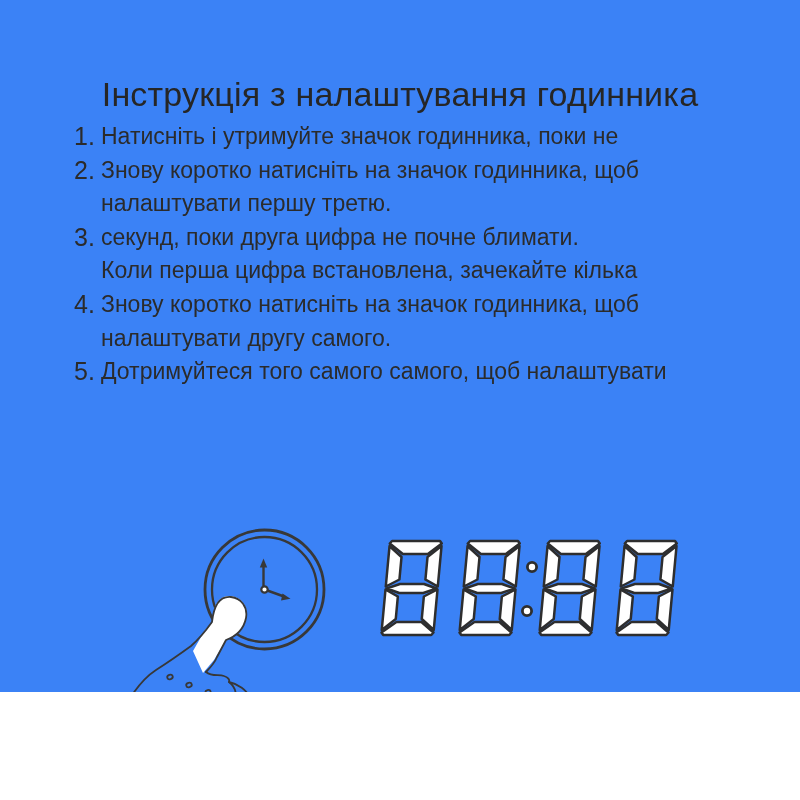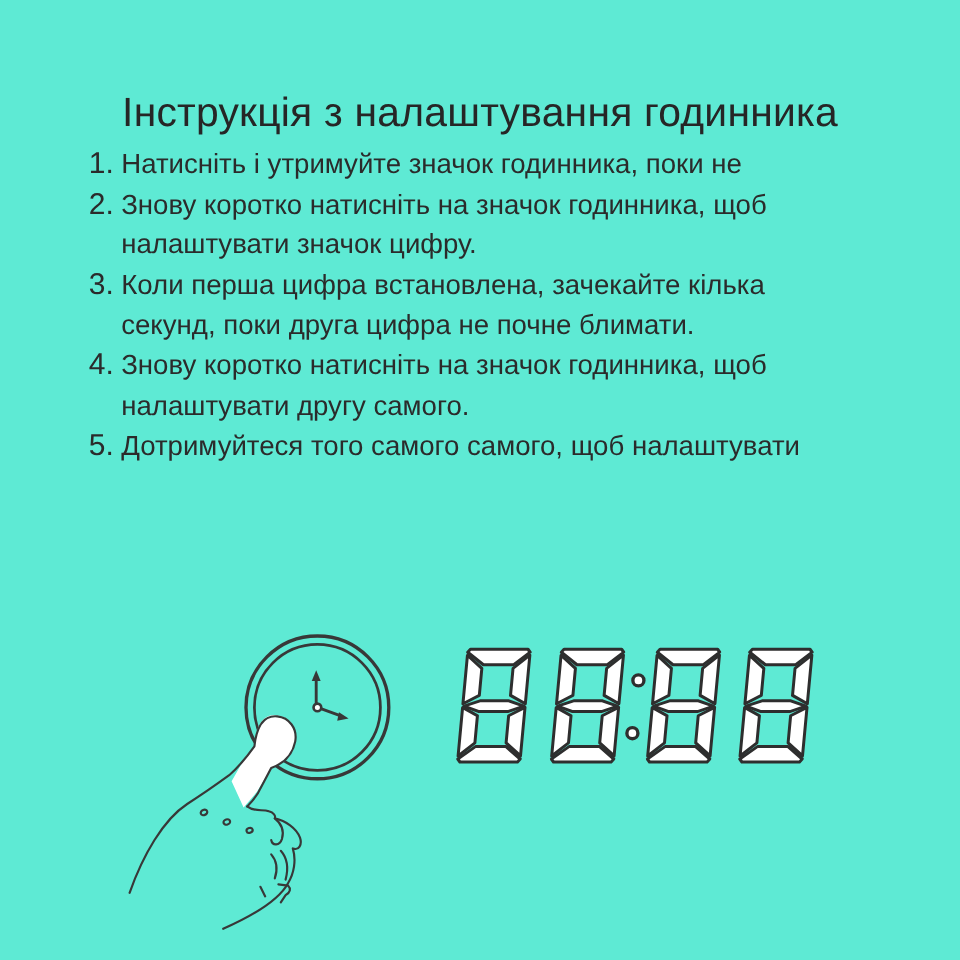--- a/index.html
+++ b/index.html
@@ -3,22 +3,22 @@
 <meta charset="utf-8">
 <style>
   html, body {
     margin: 0;
     padding: 0;
     background: #ffffff;
   }
   .page {
     position: relative;
     width: 800px;
-    height: 800px;
-    background: #5eead4;
+    height: 692px;
+    background: #3b82f6;
     font-family: "Liberation Sans", sans-serif;
     color: #2b2b2b;
     overflow: hidden;
   }
   .title {
     position: absolute;
     top: 52px;
     left: 0;
     width: 800px;
     text-align: center;
@@ -76,29 +76,29 @@
       <span class="step-num">1.</span>
       <span class="step-text">
         <span class="step-line">Натисніть і утримуйте значок годинника, поки не</span>
       </span>
     </div>
 
     <div class="step">
       <span class="step-num">2.</span>
       <span class="step-text">
         <span class="step-line">Знову коротко натисніть на значок годинника, щоб</span>
-        <span class="step-line">налаштувати значок цифру.</span>
+        <span class="step-line">налаштувати першу третю.</span>
       </span>
     </div>
 
     <div class="step">
       <span class="step-num">3.</span>
       <span class="step-text">
+        <span class="step-line">секунд, поки друга цифра не почне блимати.</span>
         <span class="step-line">Коли перша цифра встановлена, зачекайте кілька</span>
-        <span class="step-line">секунд, поки друга цифра не почне блимати.</span>
       </span>
     </div>
 
     <div class="step">
       <span class="step-num">4.</span>
       <span class="step-text">
         <span class="step-line">Знову коротко натисніть на значок годинника, щоб</span>
         <span class="step-line">налаштувати другу самого.</span>
       </span>
     </div>

